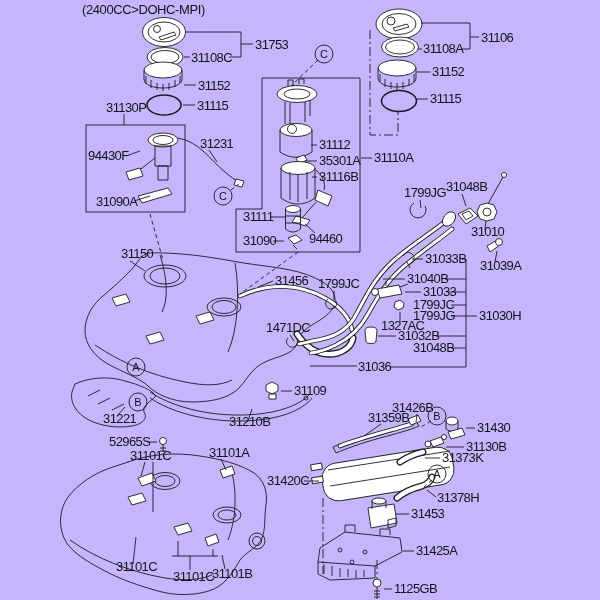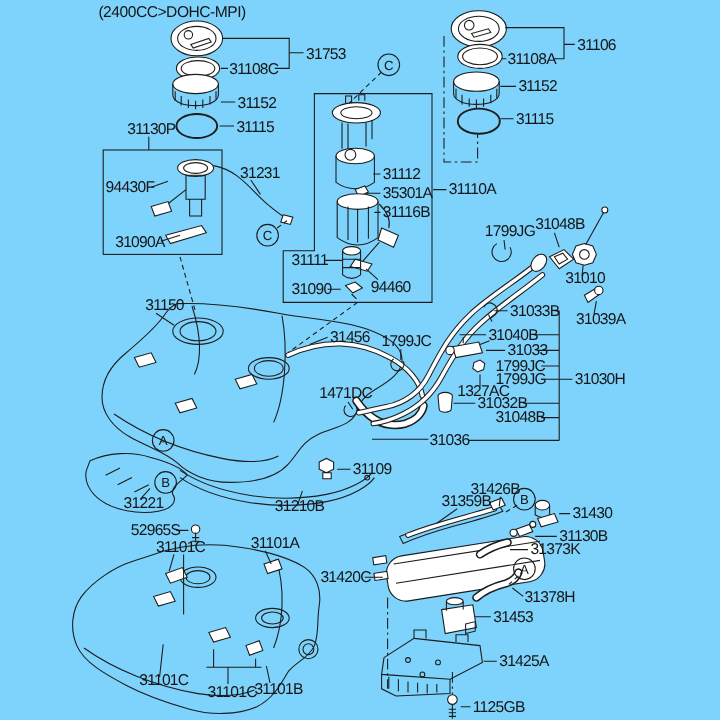--- a/index.html
+++ b/index.html
@@ -1,16 +1,16 @@
 <!DOCTYPE html>
 <html><head>
 <meta charset="utf-8">
 <style>
   html,body{margin:0;padding:0;background:#fff;}
-  .stage{position:relative;width:600px;height:600px;background:#7dd3fc;overflow:hidden;
+  .stage{position:relative;width:600px;height:600px;background:#c4b5fd;overflow:hidden;
          font-family:"Liberation Sans",sans-serif;}
   svg{display:block;}
   text{font-family:"Liberation Sans",sans-serif;font-size:13px;letter-spacing:-0.6px;
        fill:#151515;}
   text.hdr{font-size:13px;letter-spacing:-0.4px;}
   text.co{font-size:11px;letter-spacing:0;text-anchor:middle;}
   .ln{stroke:#1c1c1c;stroke-width:0.9;fill:none;}
   .ln2{stroke:#1c1c1c;stroke-width:1.6;fill:none;}
   .part{stroke:#1c1c1c;stroke-width:0.9;fill:#ffffff;}
   .partn{stroke:#1c1c1c;stroke-width:0.9;fill:none;}

